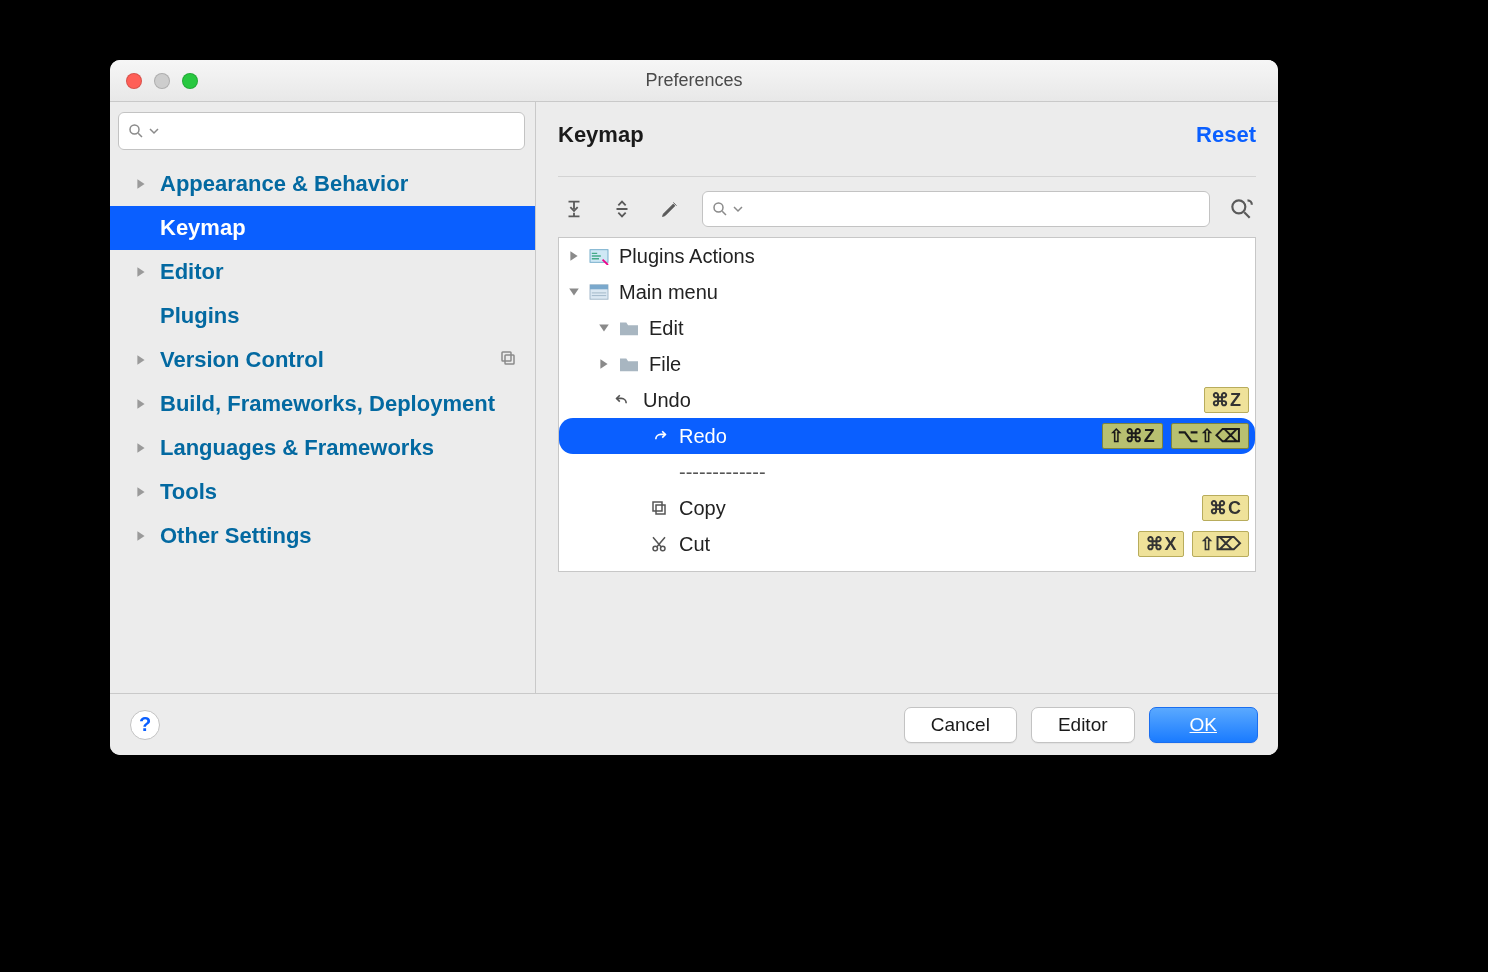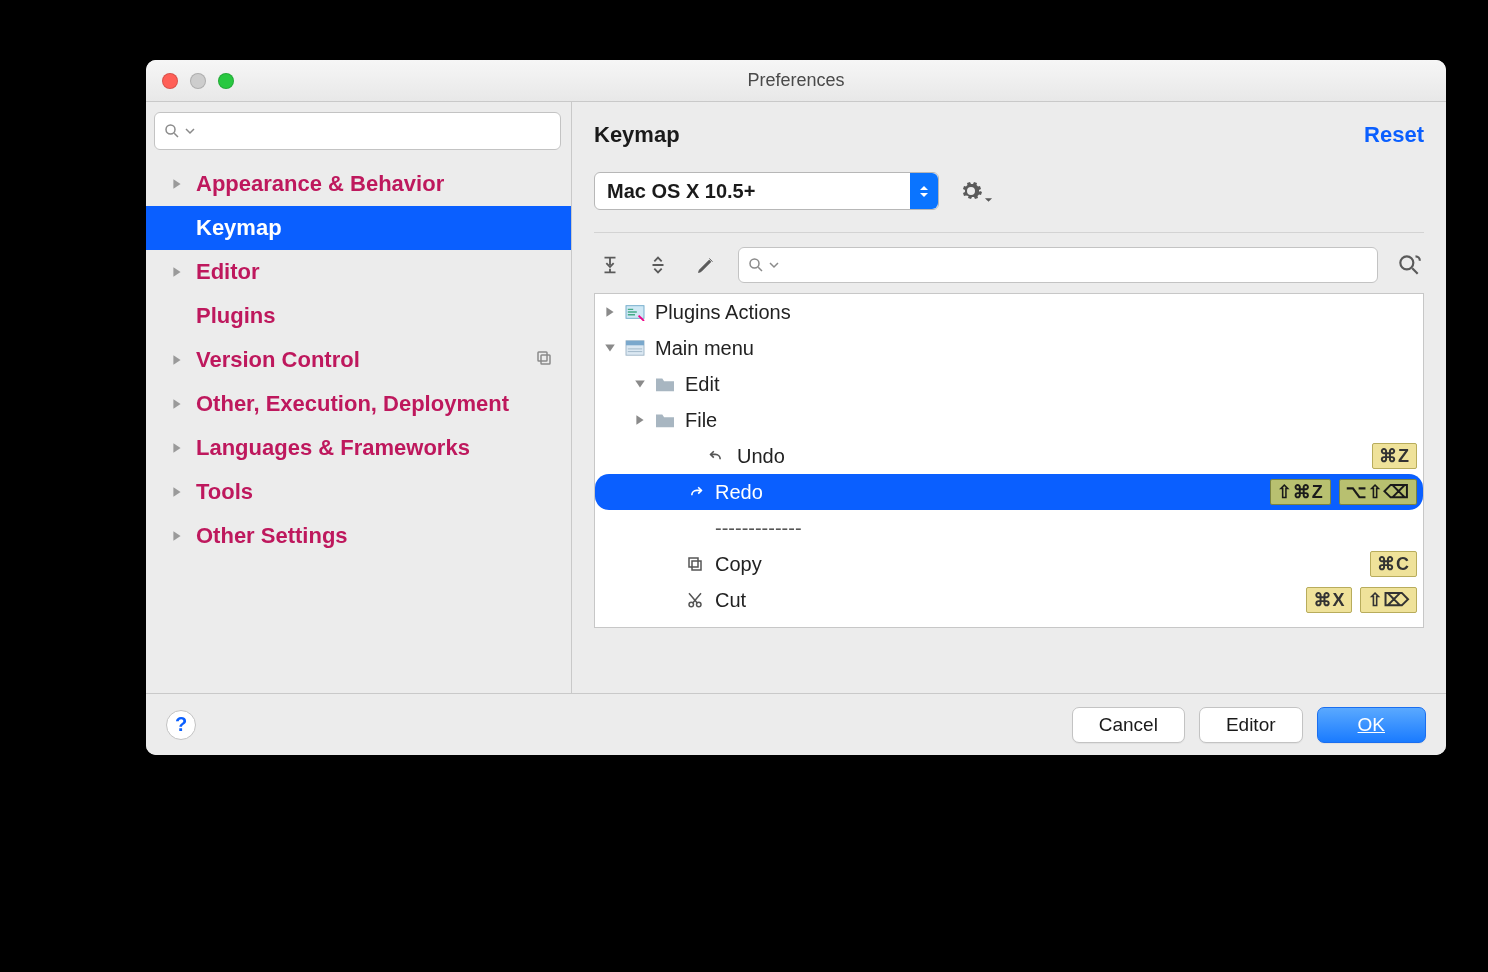--- a/index.html
+++ b/index.html
@@ -1,21 +1,21 @@
 <!DOCTYPE html>
 <html><head>
 <meta charset="utf-8">
 <style>
   * { box-sizing: border-box; margin: 0; padding: 0; }
   html, body { width: 1488px; height: 972px; background: #000; font-family: -apple-system, "Helvetica Neue", Arial, sans-serif; }
   .window {
-    position: absolute; left: 110px; top: 60px; width: 1300px; height: 695px;
+    position: absolute; left: 110px; top: 60px; width: 1168px; height: 695px;
     background: #ececec; border-radius: 10px; overflow: hidden;
     box-shadow: 0 20px 60px rgba(0,0,0,0.55), 0 0 0 1px rgba(0,0,0,0.15);
-    display: flex; flex-direction: column; margin-left: 36px;
+    display: flex; flex-direction: column;
   }
   .titlebar {
     height: 42px; background: linear-gradient(#f6f6f6,#e8e8e8);
     border-bottom: 1px solid #c9c9c9; display: flex; align-items: center;
     position: relative; flex-shrink: 0;
   }
   .traffic { display: flex; gap: 12px; margin-left: 16px; }
   .dot { width: 16px; height: 16px; border-radius: 50%; border: 0.5px solid rgba(0,0,0,0.15); }
   .dot.red { background: #ff5f57; }
   .dot.yellow { background: #cdcdcd; }
@@ -29,21 +29,21 @@
   .search-wrap { padding: 10px 10px 12px 8px; }
   .search {
     height: 38px; background: #fff; border: 1px solid #c3c3c3; border-radius: 6px;
     display: flex; align-items: center; padding: 0 8px; gap: 4px;
   }
   .search input { border: none; outline: none; flex: 1; font-size: 18px; background: transparent; }
   .mag { width:18px; height:18px; }
   .side-list { flex: 1; overflow: auto; }
   .side-item {
     display: flex; align-items: center; height: 44px; padding-left: 22px;
-    font-size: 22px; font-weight: 700; color: #be185d; cursor: default;
+    font-size: 22px; font-weight: 700; color: #0369a1; cursor: default;
     position: relative;
   }
   .side-item .disclosure { width: 18px; height: 18px; margin-right: 10px; display:flex; align-items:center; justify-content:center;}
   .side-item .disclosure svg { fill: #9a9a9a; }
   .side-item.no-arrow .disclosure { visibility: hidden; }
   .side-item.selected { background: #0a5fff; color: #fff; }
   .side-item .right-icn { position:absolute; right:18px; top:50%; transform:translateY(-50%); color:#8a8a8a; }
   .content { flex: 1; display: flex; flex-direction: column; background: #ececec; min-width:0;}
   .content-header {
     display: flex; align-items: center; justify-content: space-between;
@@ -175,21 +175,21 @@
                 <rect x="4" y="4" width="12" height="12" rx="1"></rect>
               </svg>
           </span>
         </div>
         <div class="side-item">
           <span class="disclosure">
               <svg width="12" height="12" viewBox="0 0 10 10">
                 <path d="M2 1 L8 5 L2 9 Z"></path>
               </svg>
             </span>
-          <span>Other, Execution, Deployment</span>
+          <span>Build, Frameworks, Deployment</span>
         </div>
         <div class="side-item">
           <span class="disclosure">
               <svg width="12" height="12" viewBox="0 0 10 10">
                 <path d="M2 1 L8 5 L2 9 Z"></path>
               </svg>
             </span>
           <span>Languages &amp; Frameworks</span>
         </div>
         <div class="side-item">
@@ -210,41 +210,20 @@
         </div>
       </div>
     </div>
 
     <div class="content">
       <div class="content-header">
         <div class="content-title">Keymap</div>
         <div class="reset-link">Reset</div>
       </div>
 
-      <div class="scheme-row">
-        <div class="select">
-          <span>Mac OS X 10.5+</span>
-          <div class="select-thumb">
-            <svg width="10" height="6" viewBox="0 0 10 6">
-                <path d="M1 5 L5 1 L9 5 Z"></path>
-              </svg>
-            <svg width="10" height="6" viewBox="0 0 10 6">
-                <path d="M1 1 L5 5 L9 1 Z"></path>
-              </svg>
-          </div>
-        </div>
-        <div class="gear">
-          <svg width="24" height="24" viewBox="0 0 24 24" fill="#5a5a5a">
-            <path d="M12 8a4 4 0 100 8 4 4 0 000-8zm9 4l2 1-1 3-2-.5a8 8 0 01-1.5 1.5l.5 2-3 1-1-2a8 8 0 01-2 0l-1 2-3-1 .5-2A8 8 0 017 16.5L5 17l-1-3 2-1a8 8 0 010-2l-2-1 1-3 2 .5A8 8 0 018.5 6L8 4l3-1 1 2a8 8 0 012 0l1-2 3 1-.5 2A8 8 0 0119 7.5l2-.5 1 3-2 1a8 8 0 010 2z"></path>
-          </svg>
-          <svg width="9" height="6" viewBox="0 0 10 6" style="position:absolute;right:-10px;bottom:0">
-              <path d="M1 1 L5 5 L9 1 Z" fill="#5a5a5a"></path>
-            </svg>
-        </div>
-      </div>
 
       <div class="divider"></div>
 
       <div class="toolbar-row">
         <div class="tool-btn">
           <svg width="22" height="22" viewBox="0 0 24 24">
               <path d="M6 4h12M12 4v8M8 10l4 4 4-4" fill="none" stroke-width="2"></path>
               <path d="M6 20h12M12 20v-4" fill="none" stroke-width="2"></path>
             </svg>
         </div>
@@ -327,21 +306,21 @@
                 <path d="M2 1 L8 5 L2 9 Z"></path>
               </svg>
             </span>
           <span class="ticon">
               <svg class="folder" width="22" height="18" viewBox="0 0 24 20">
                 <path d="M2 4h7l2 3h11v11H2z"></path>
               </svg>
             </span>
           <span class="tree-label">File</span>
         </div>
-        <div class="tree-row" style="padding-left:88px">
+        <div class="tree-row" style="padding-left:30px">
           <span class="spacer"></span>
           <span class="ticon">
               <svg width="20" height="16" viewBox="0 0 24 20" fill="none" stroke="#555" stroke-width="2">
                 <path d="M16 14a6 6 0 00-6-6H4"></path>
                 <path d="M8 4L4 8l4 4"></path>
               </svg>
             </span>
           <span class="tree-label">Undo</span>
           <span class="shortcut-group">
             <span class="shortcut">⌘Z</span>

